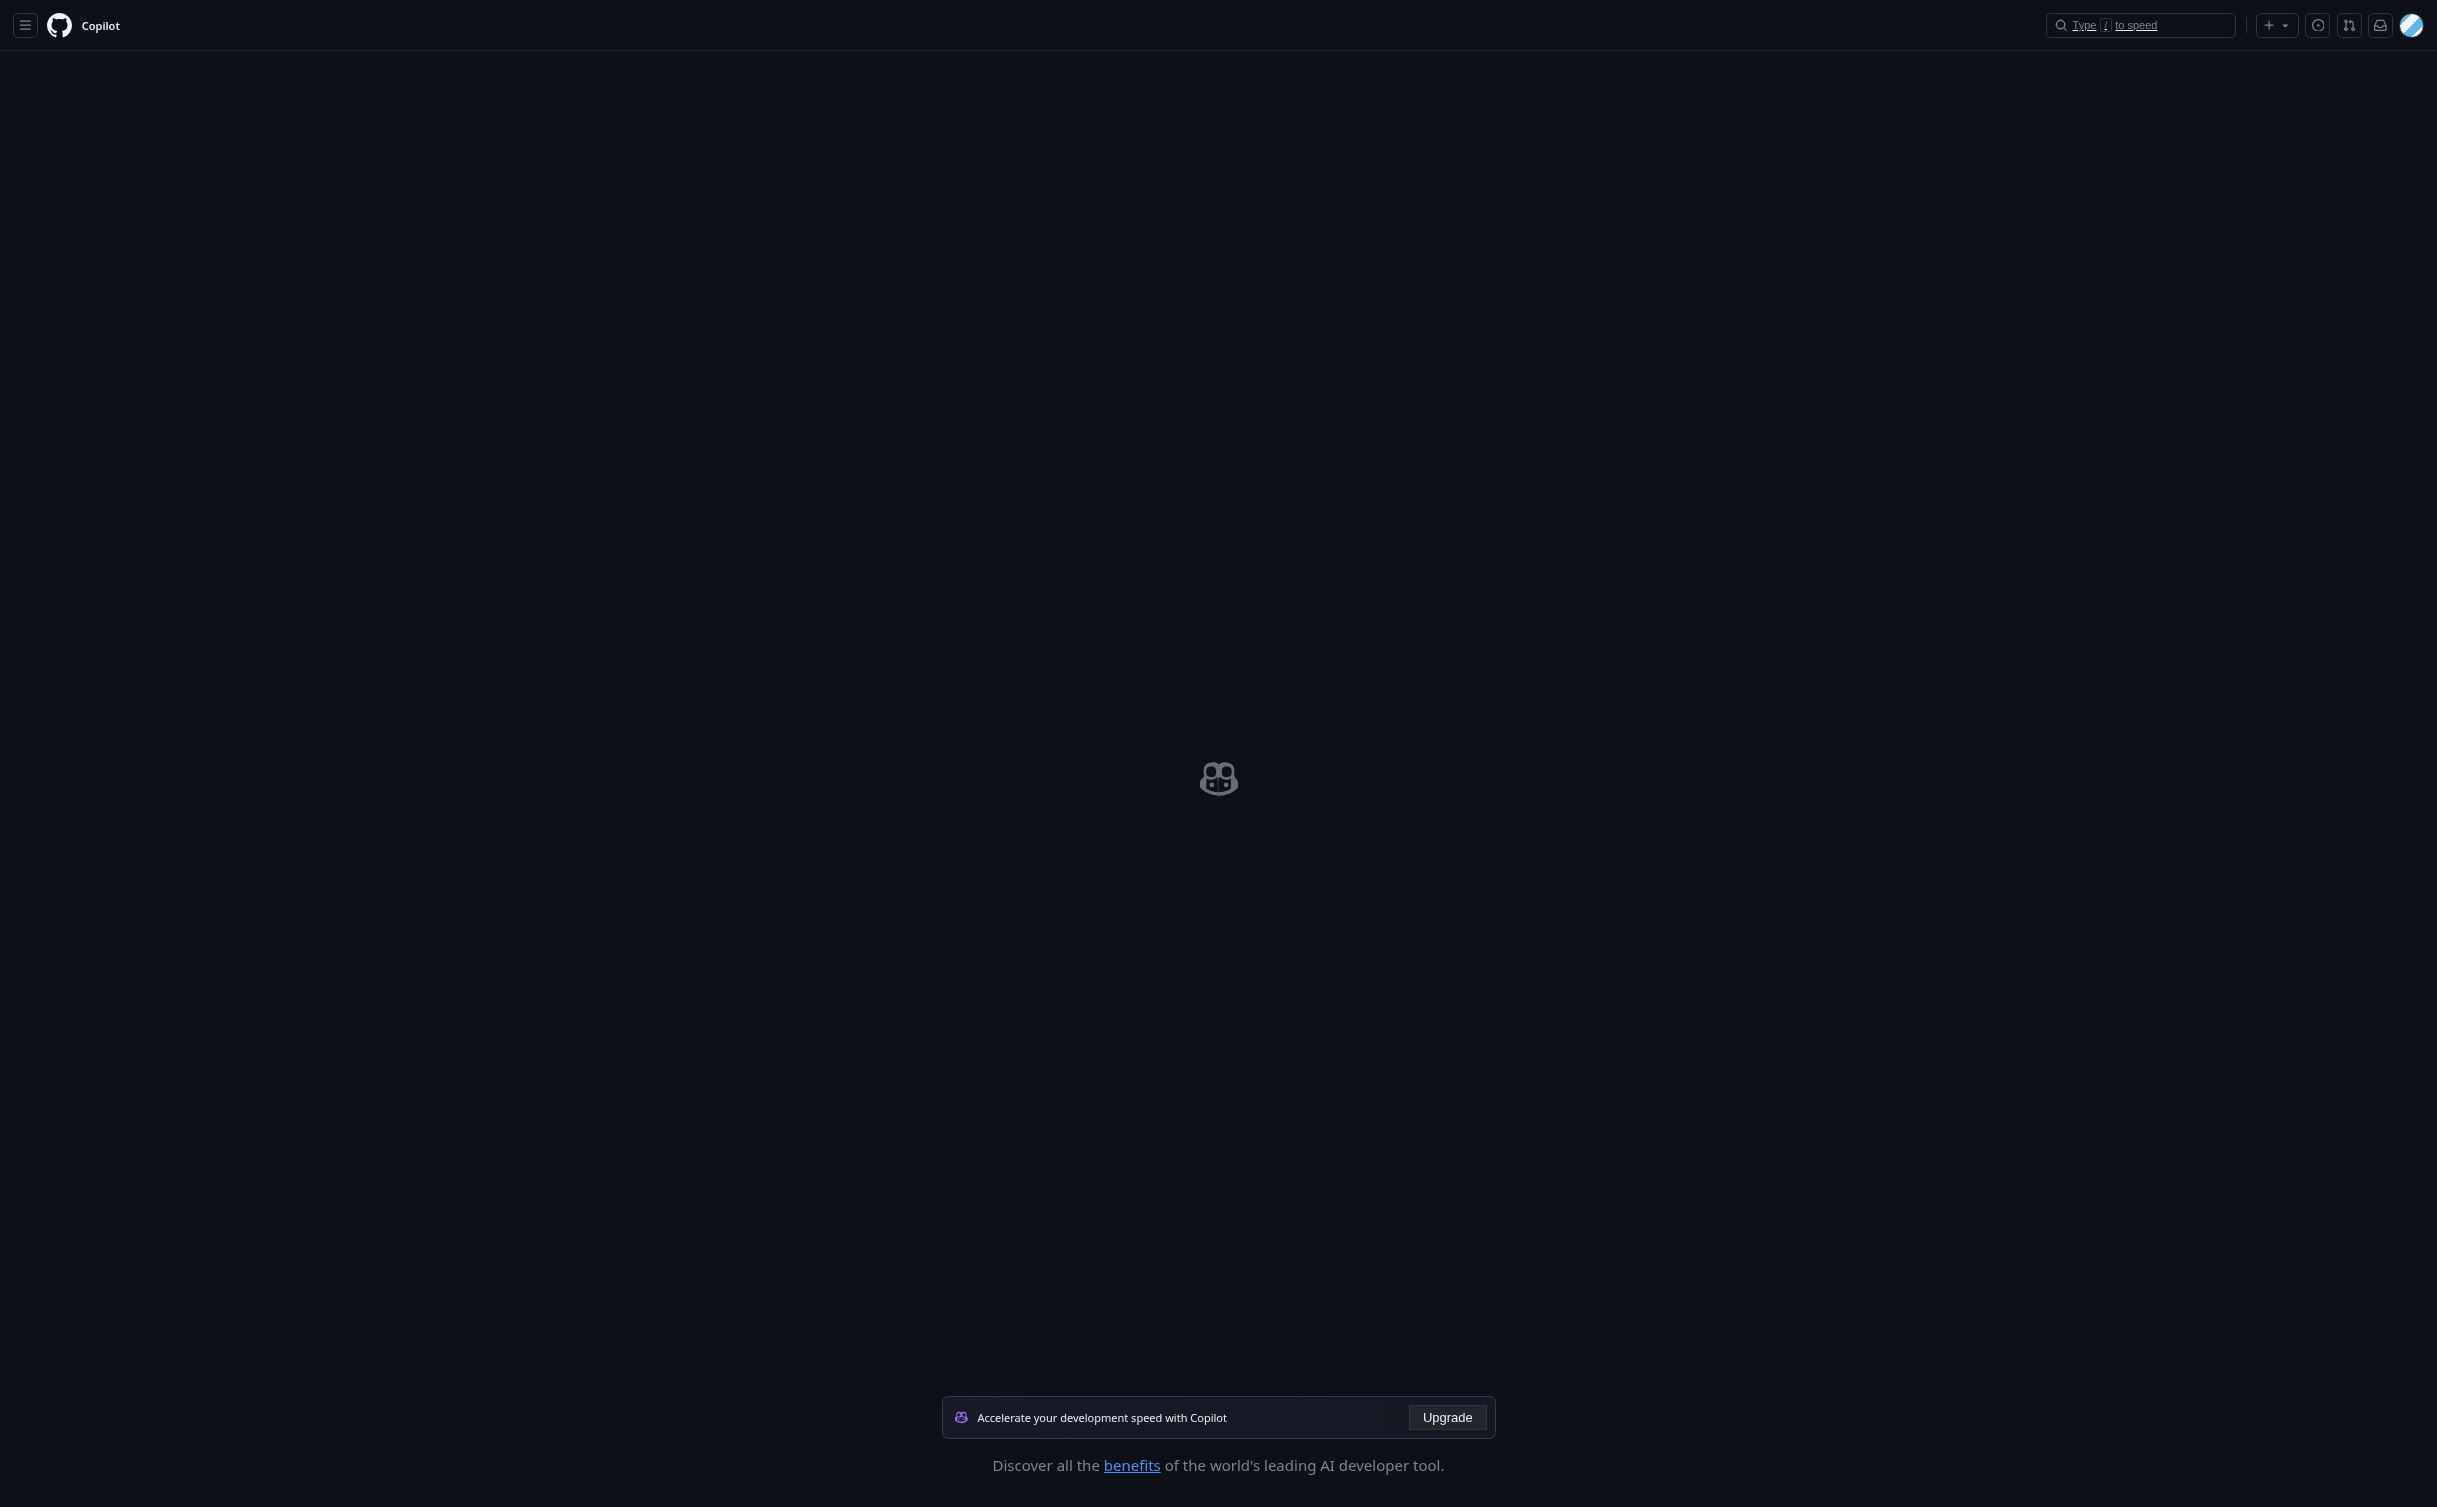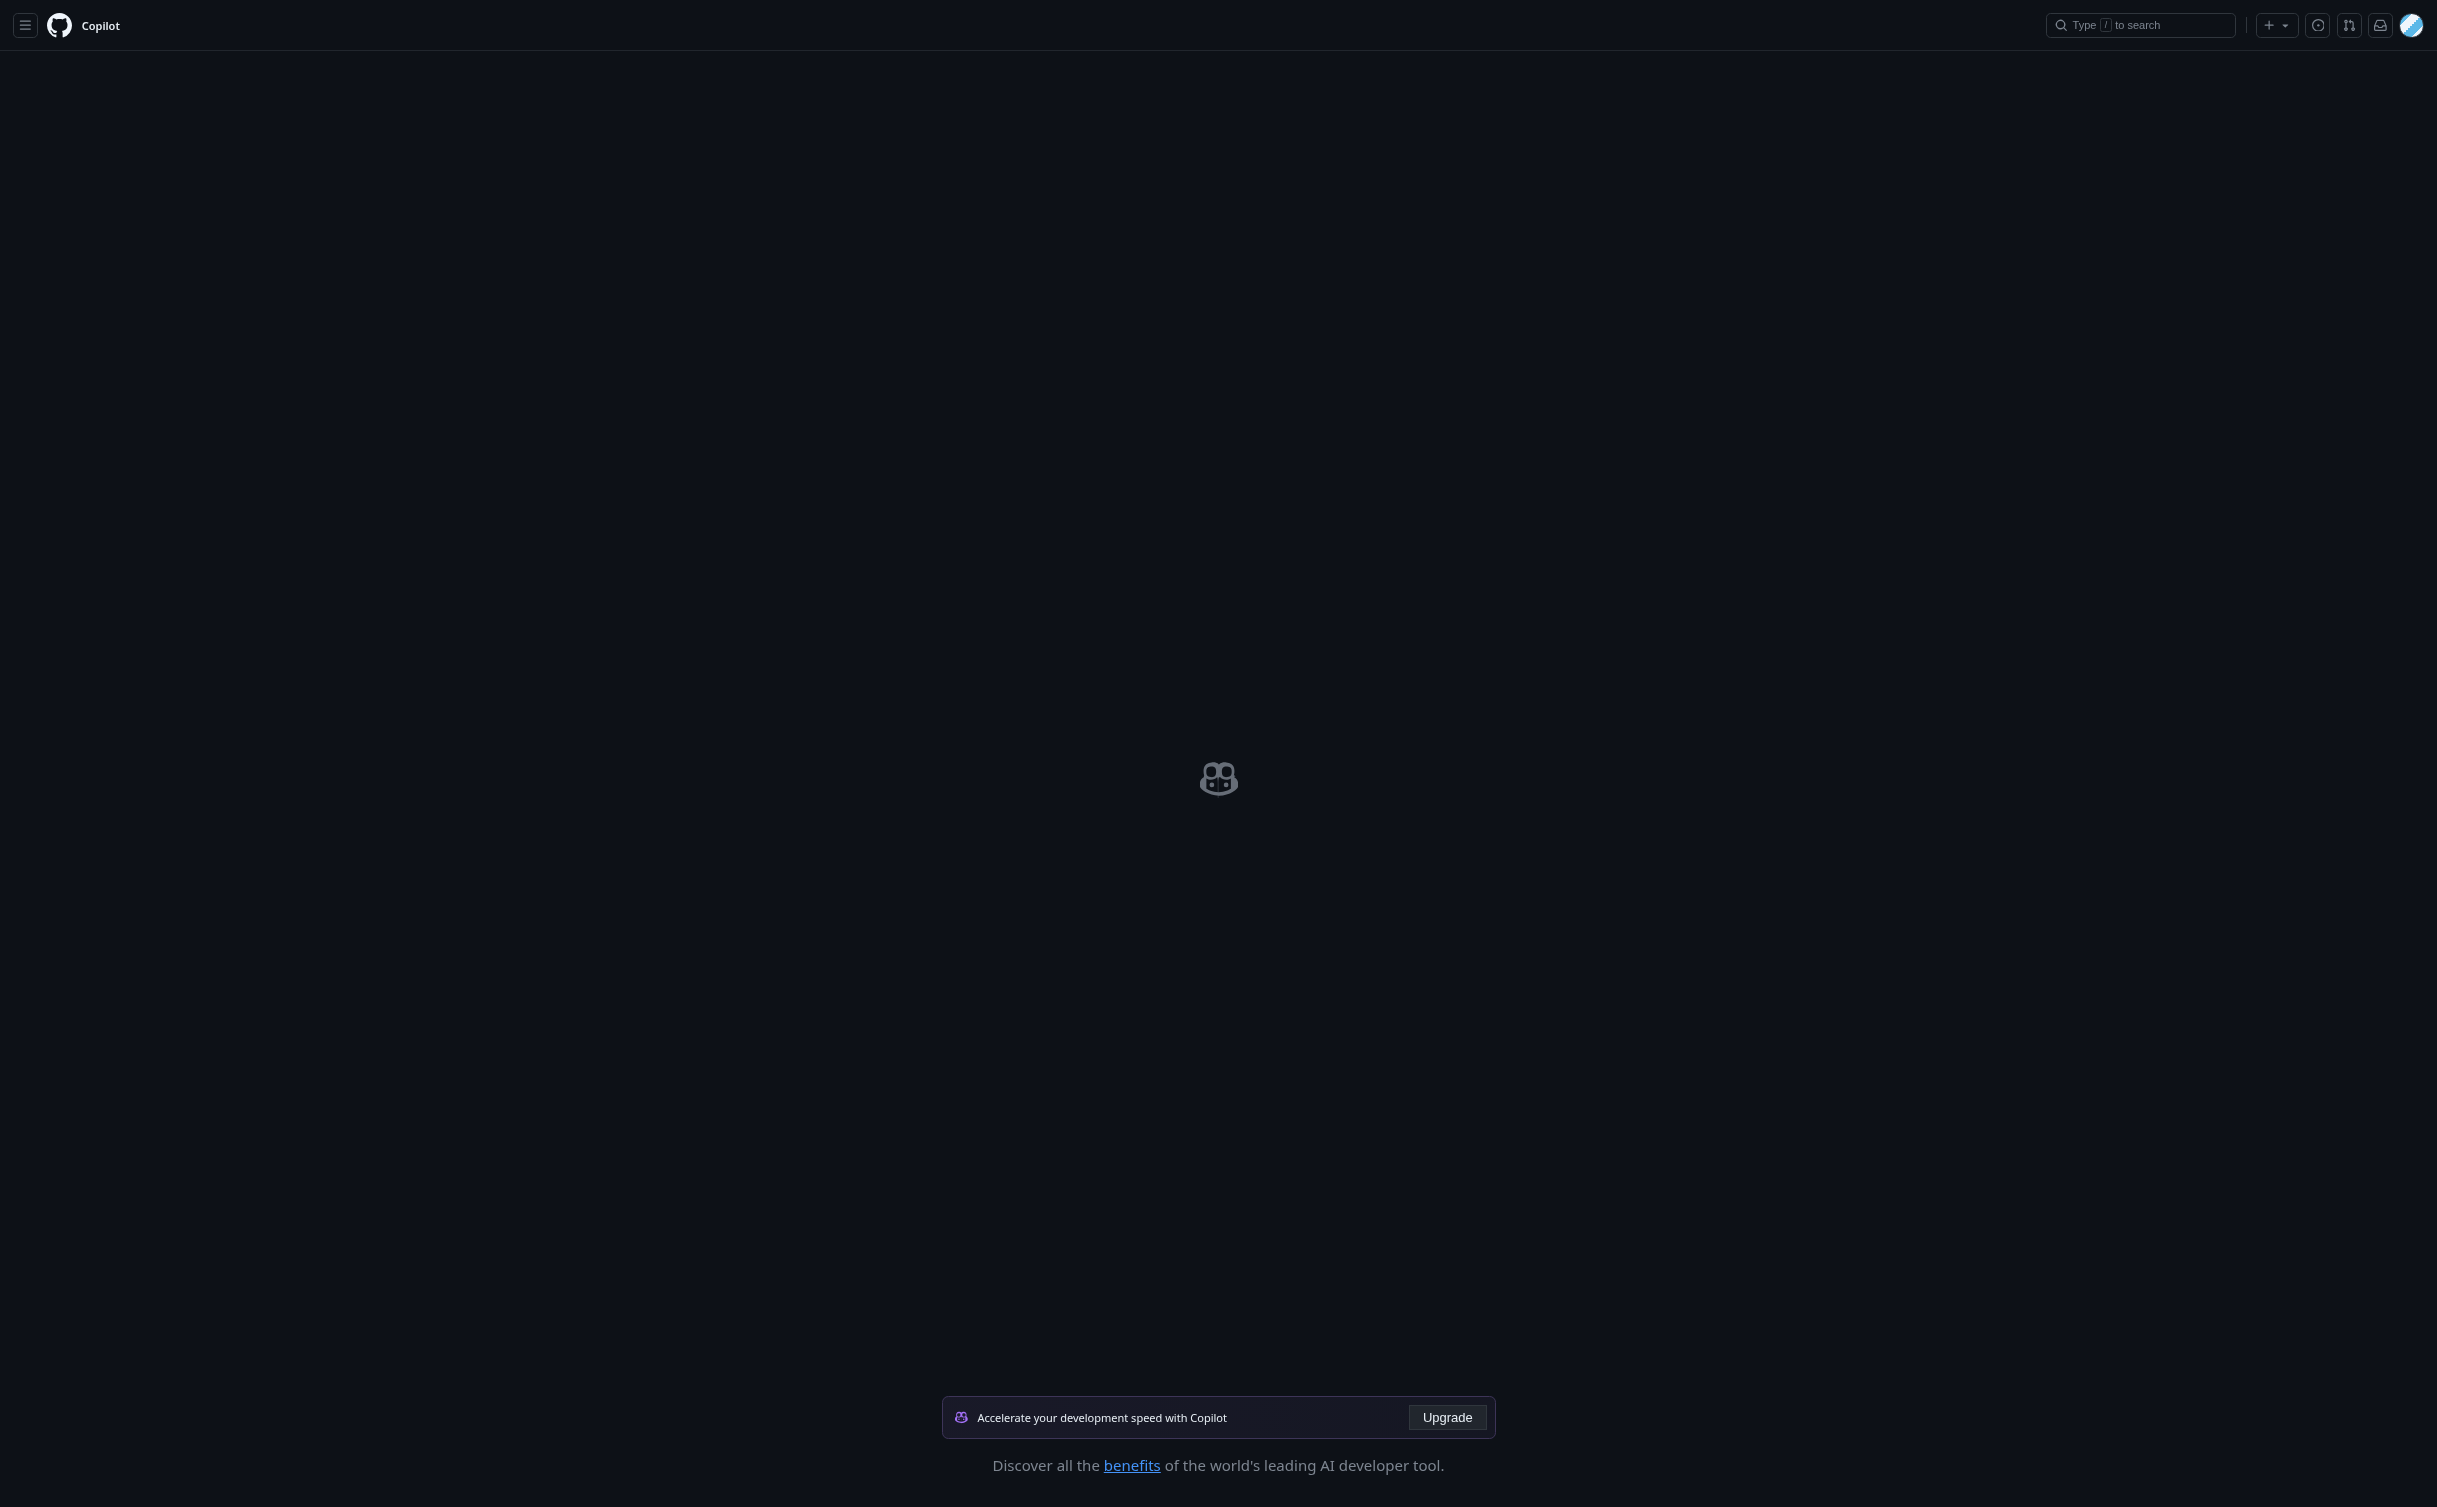--- a/index.html
+++ b/index.html
@@ -57,20 +57,21 @@
     .page-title {
       font-size: 11px;
       font-weight: 600;
       color: #e6edf3;
     }
 
     .header-right {
       display: flex;
       align-items: center;
       gap: 6.3px;
+      text-decoration: underline;
     }
 
     .search-button {
       display: flex;
       align-items: center;
       gap: 4.7px;
       background: transparent;
       border: 0.8px solid #30363d;
       border-radius: 4.7px;
       padding: 3.2px 8px;
@@ -240,21 +241,21 @@
   </div>
 
   <div class="header-right">
     <button class="search-button">
       <svg width="12.7" height="12.7" viewBox="0 0 16 16" fill="currentColor">
         <path d="M10.68 11.74a6 6 0 0 1-7.922-8.982 6 6 0 0 1 8.982 7.922l3.04 3.04a.749.749 0 0 1-.326 1.275.749.749 0 0 1-.734-.215ZM11.5 7a4.499 4.499 0 1 0-8.997 0A4.499 4.499 0 0 0 11.5 7Z"></path>
       </svg>
       <span class="search-text">
         <span>Type</span>
         <span class="slash-key">/</span>
-        <span>to search</span>
+        <span>to speed</span>
       </span>
     </button>
 
     <div class="divider"></div>
 
     <button class="create-button">
       <svg width="12.7" height="12.7" viewBox="0 0 16 16" fill="currentColor">
         <path d="M7.75 2a.75.75 0 0 1 .75.75V7h4.25a.75.75 0 0 1 0 1.5H8.5v4.25a.75.75 0 0 1-1.5 0V8.5H2.75a.75.75 0 0 1 0-1.5H7V2.75A.75.75 0 0 1 7.75 2Z"></path>
       </svg>
       <svg width="12.7" height="12.7" viewBox="0 0 16 16" fill="currentColor">

